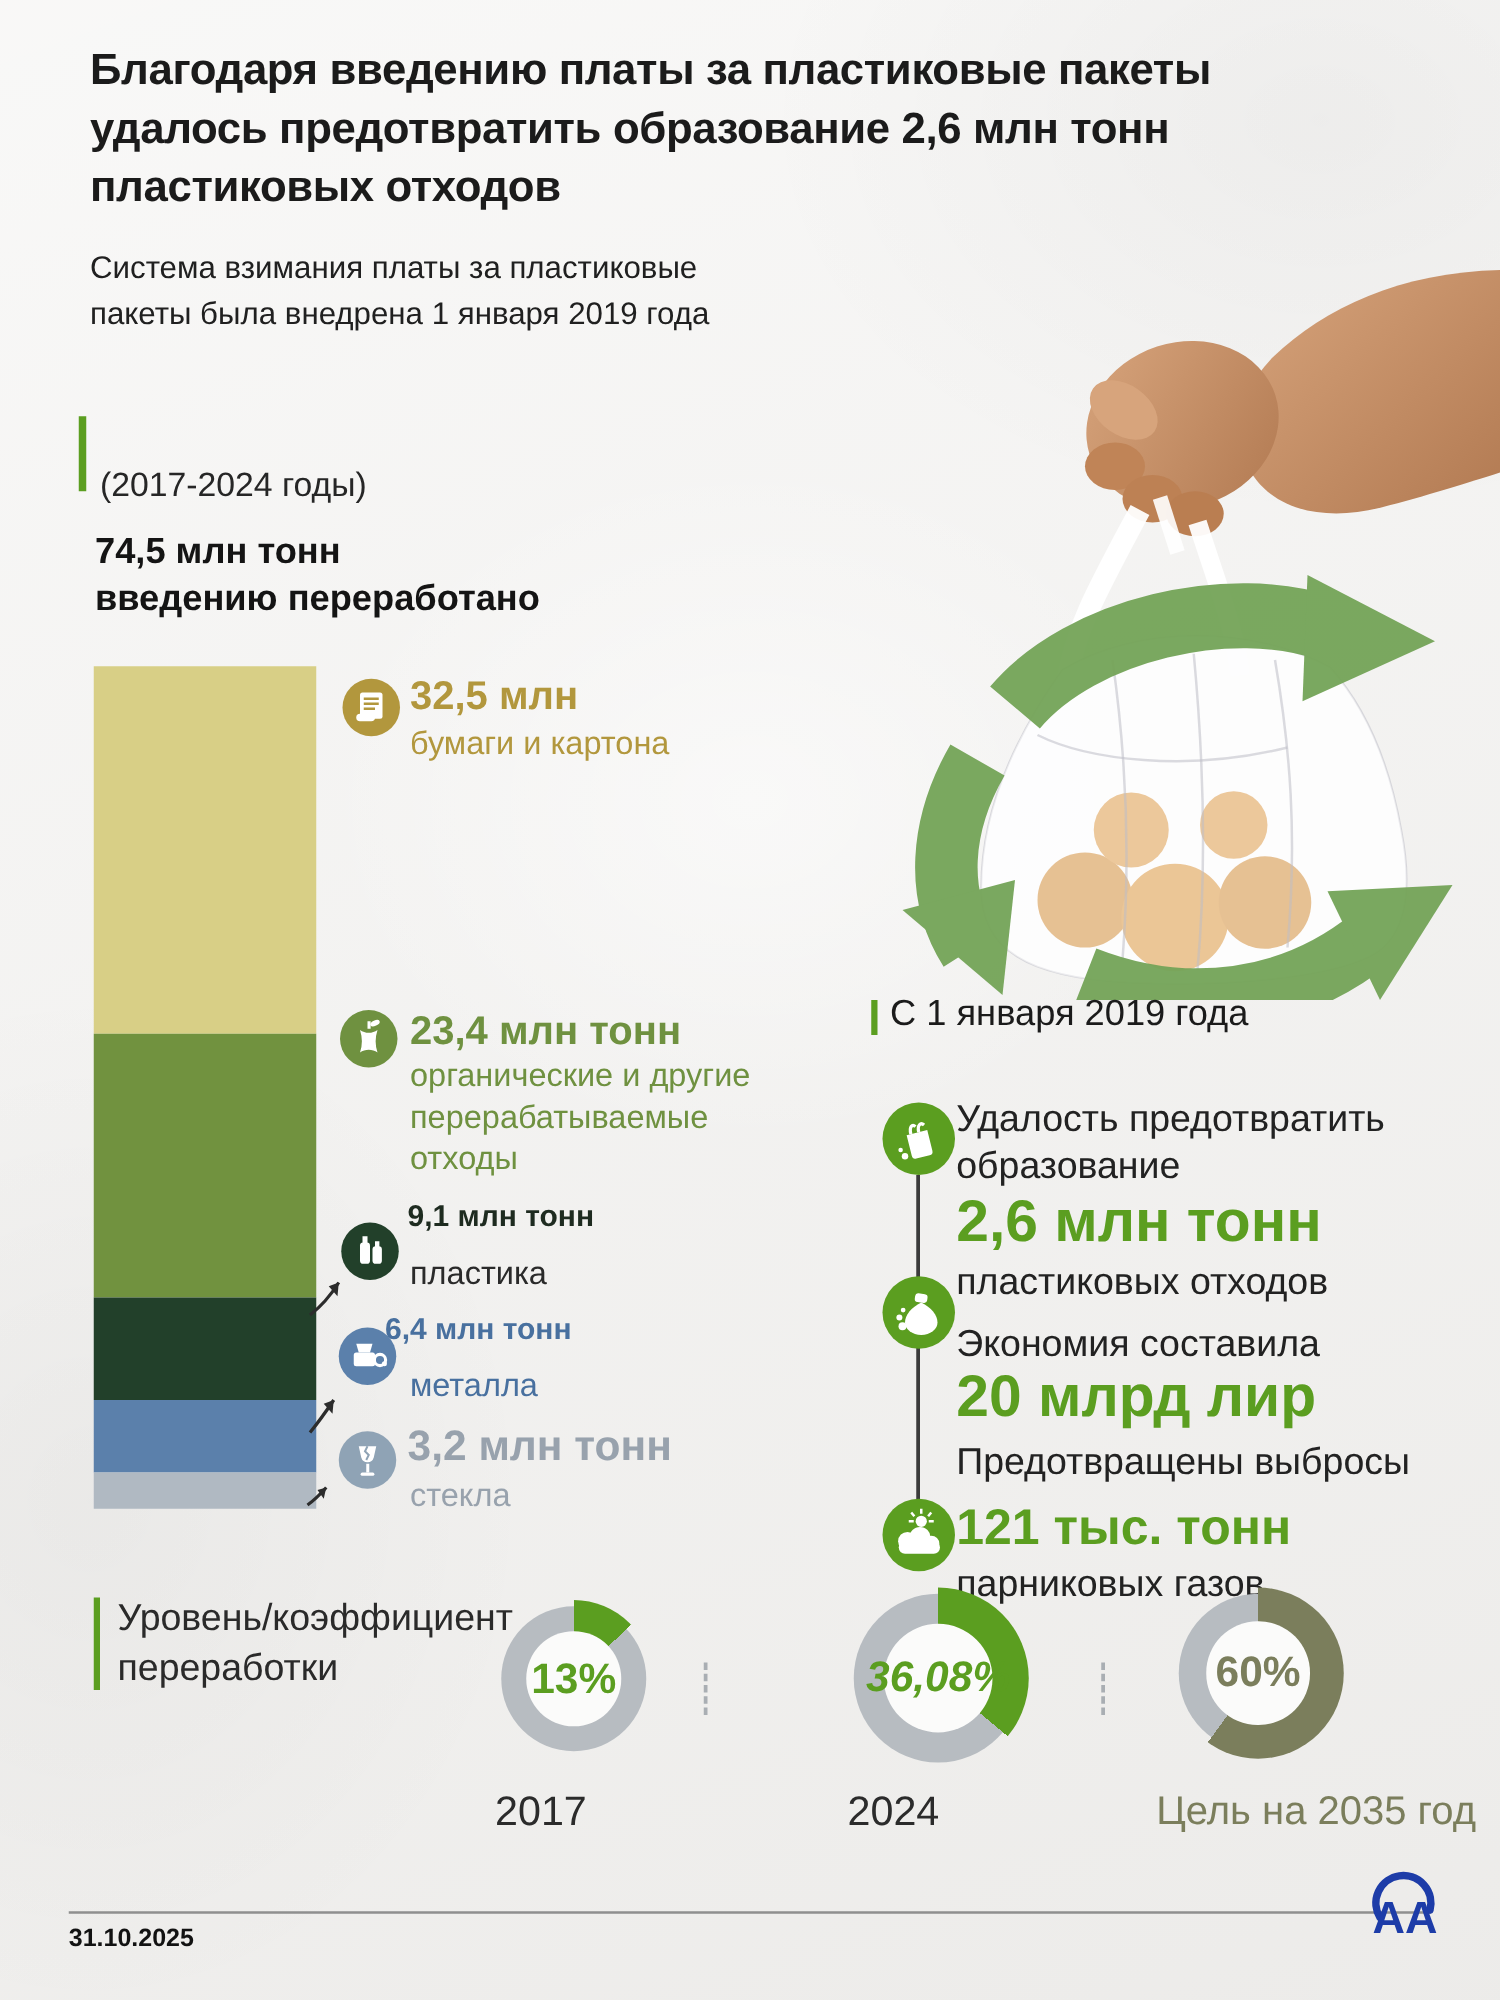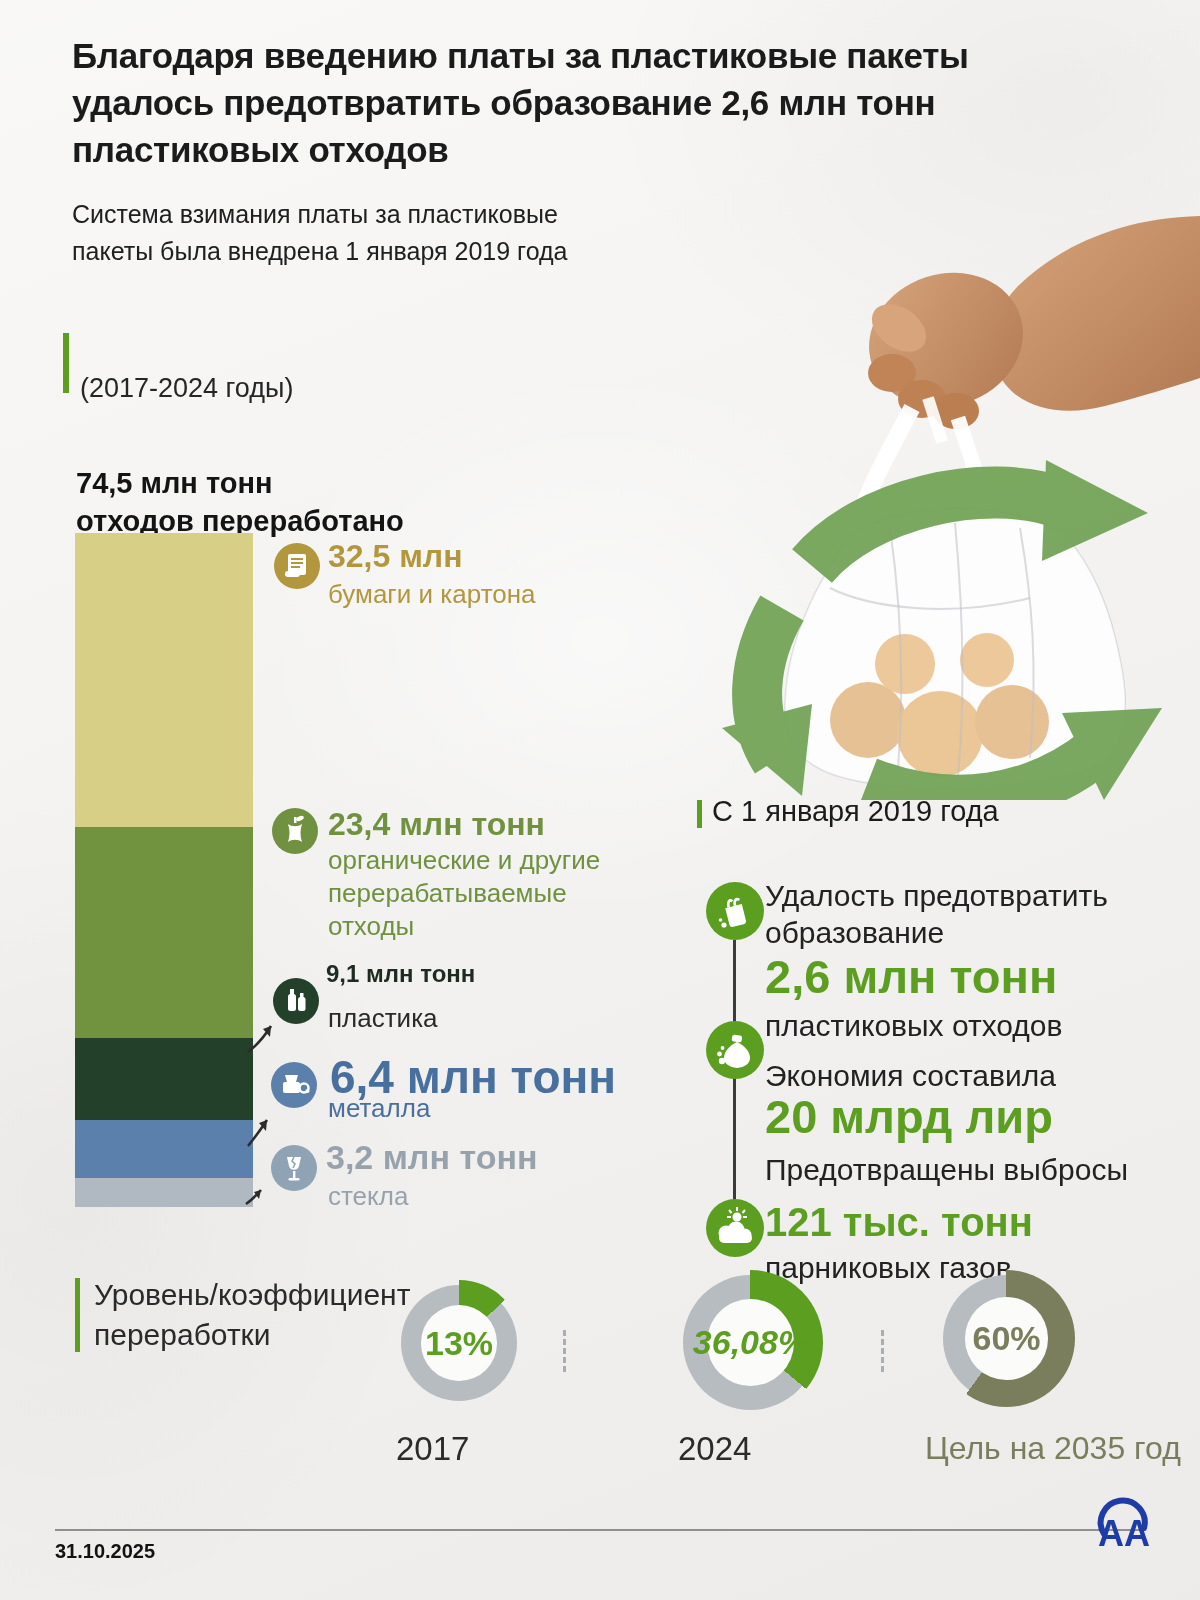--- a/index.html
+++ b/index.html
@@ -11,21 +11,21 @@
       radial-gradient(ellipse 700px 500px at 88% 6%, rgba(0,0,0,0.035), transparent 65%),
       radial-gradient(ellipse 600px 700px at 6% 75%, rgba(0,0,0,0.03), transparent 60%),
       radial-gradient(ellipse 500px 400px at 50% 40%, rgba(255,255,255,0.5), transparent 70%),
       linear-gradient(160deg, rgba(255,255,255,0.55), rgba(0,0,0,0.02));
   }
   .abs{position:absolute;}
   .title-line{font-size:35px; line-height:47px; font-weight:700; color:#1b1b1b; letter-spacing:-0.3px;}
   .subtitle-line{font-size:25px; line-height:37px; font-weight:400; color:#202020;}
   .accent-bar{background:#5b9e20;}
   .sect-line{font-size:27px; line-height:39px; font-weight:500; color:#262626;}
-  .total-line{font-size:29px; line-height:38px; font-weight:700; color:#141414;margin-top:42px;}
+  .total-line{font-size:29px; line-height:38px; font-weight:700; color:#141414;}
   .bar{display:flex; flex-direction:column;}
   .bar-seg{width:100%;}
   .seg-value{font-size:32px; font-weight:700; white-space:nowrap;}
   .seg-desc{font-size:26px; line-height:33px; font-weight:400; white-space:nowrap;}
   .icon-circle{border-radius:50%; display:flex; align-items:center; justify-content:center;}
   .icon-circle svg{display:block;}
   .rt-dark{font-size:30px; line-height:36px; font-weight:500; color:#222; white-space:nowrap;}
   .rt-big{font-size:47px; line-height:50px; font-weight:700; color:#5b9e20; white-space:nowrap;}
   .rt-big2{font-size:40px; line-height:44px; font-weight:700; color:#5b9e20; white-space:nowrap;}
   .rate-head{font-size:30px; line-height:38px; font-weight:500; color:#2a2a2a; white-space:nowrap;}
@@ -107,21 +107,21 @@
       <polygon points="22,560 102,628 112,536" fill="#74a458"></polygon>
       <path d="M168,614 C250,646 334,634 398,582" stroke="#74a458" stroke-width="50"></path>
       <polygon points="362,545 462,540 404,632" fill="#74a458"></polygon>
     </g>
   </svg>
 
   <div class="abs accent-bar" style="left:63px; top:333px; width:6px; height:60px;"></div>
   <div class="abs sect-line" style="left:80px; top:369px;">(2017-2024 годы)</div>
 
   <div class="abs total-line" style="left:76px; top:422px;">74,5 млн тонн</div>
-  <div class="abs total-line" style="left:76px; top:460px;">отходов переработано</div>
+  <div class="abs total-line" style="left:76px; top:460px;">введению переработано</div>
 
   <div class="abs bar" style="left:75px; top:533px; width:178px; height:674px;">
     <div class="bar-seg" style="flex-grow: 32.5; background: rgb(216, 207, 134);"></div>
     <div class="bar-seg" style="flex-grow: 23.4; background: rgb(113, 146, 63);"></div>
     <div class="bar-seg" style="flex-grow: 9.1; background: rgb(34, 64, 42);"></div>
     <div class="bar-seg" style="flex-grow: 6.4; background: rgb(91, 128, 171);"></div>
     <div class="bar-seg" style="flex-grow: 3.2; background: rgb(176, 185, 194);"></div>
   </div>
 
   <div class="abs icon-circle" style="left: 274px; top: 543px; width: 46px; height: 46px; background: rgb(178, 151, 61);">
@@ -162,21 +162,21 @@
   <div class="abs seg-desc" style="left:328px; top:1002px; color:#2a2a2a;">пластика</div>
 
   <div class="abs icon-circle" style="left: 271px; top: 1062px; width: 46px; height: 46px; background: rgb(91, 128, 171);">
     <svg width="46" height="46" viewBox="0 0 46 46">
       <polygon points="14,13 27,13 25,20 16,20" fill="#fff"></polygon>
       <rect x="12" y="20" width="17" height="11" rx="2" fill="#fff"></rect>
       <circle cx="33" cy="26" r="4.5" fill="none" stroke="#fff" stroke-width="2.5"></circle>
       <circle cx="36.5" cy="29" r="2" fill="#fff"></circle>
     </svg>
   </div>
-  <div class="abs seg-value" style="left: 330px; top: 1050px; font-size: 46px; color: rgb(72, 112, 159);">6,4 млн тонн</div>
+  <div class="abs seg-value" style="left: 308px; top: 1050px; font-size: 24px; color: rgb(72, 112, 159);">6,4 млн тонн</div>
   <div class="abs seg-desc" style="left: 328px; top: 1092px; color: rgb(72, 112, 159);">металла</div>
 
   <div class="abs icon-circle" style="left: 271px; top: 1145px; width: 46px; height: 46px; background: rgb(143, 163, 181);">
     <svg width="46" height="46" viewBox="0 0 46 46">
       <path d="M16,12 h14 l-2,9 a5.2,5.2 0 0 1 -10,0 Z" fill="#fff"></path>
       <polyline points="23,12 21,16 24,19 22,23" fill="none" stroke="#8fa3b5" stroke-width="1.6"></polyline>
       <rect x="22" y="26" width="2.4" height="7" fill="#fff"></rect>
       <rect x="17.5" y="33" width="11" height="2.6" rx="1.3" fill="#fff"></rect>
     </svg>
   </div>

